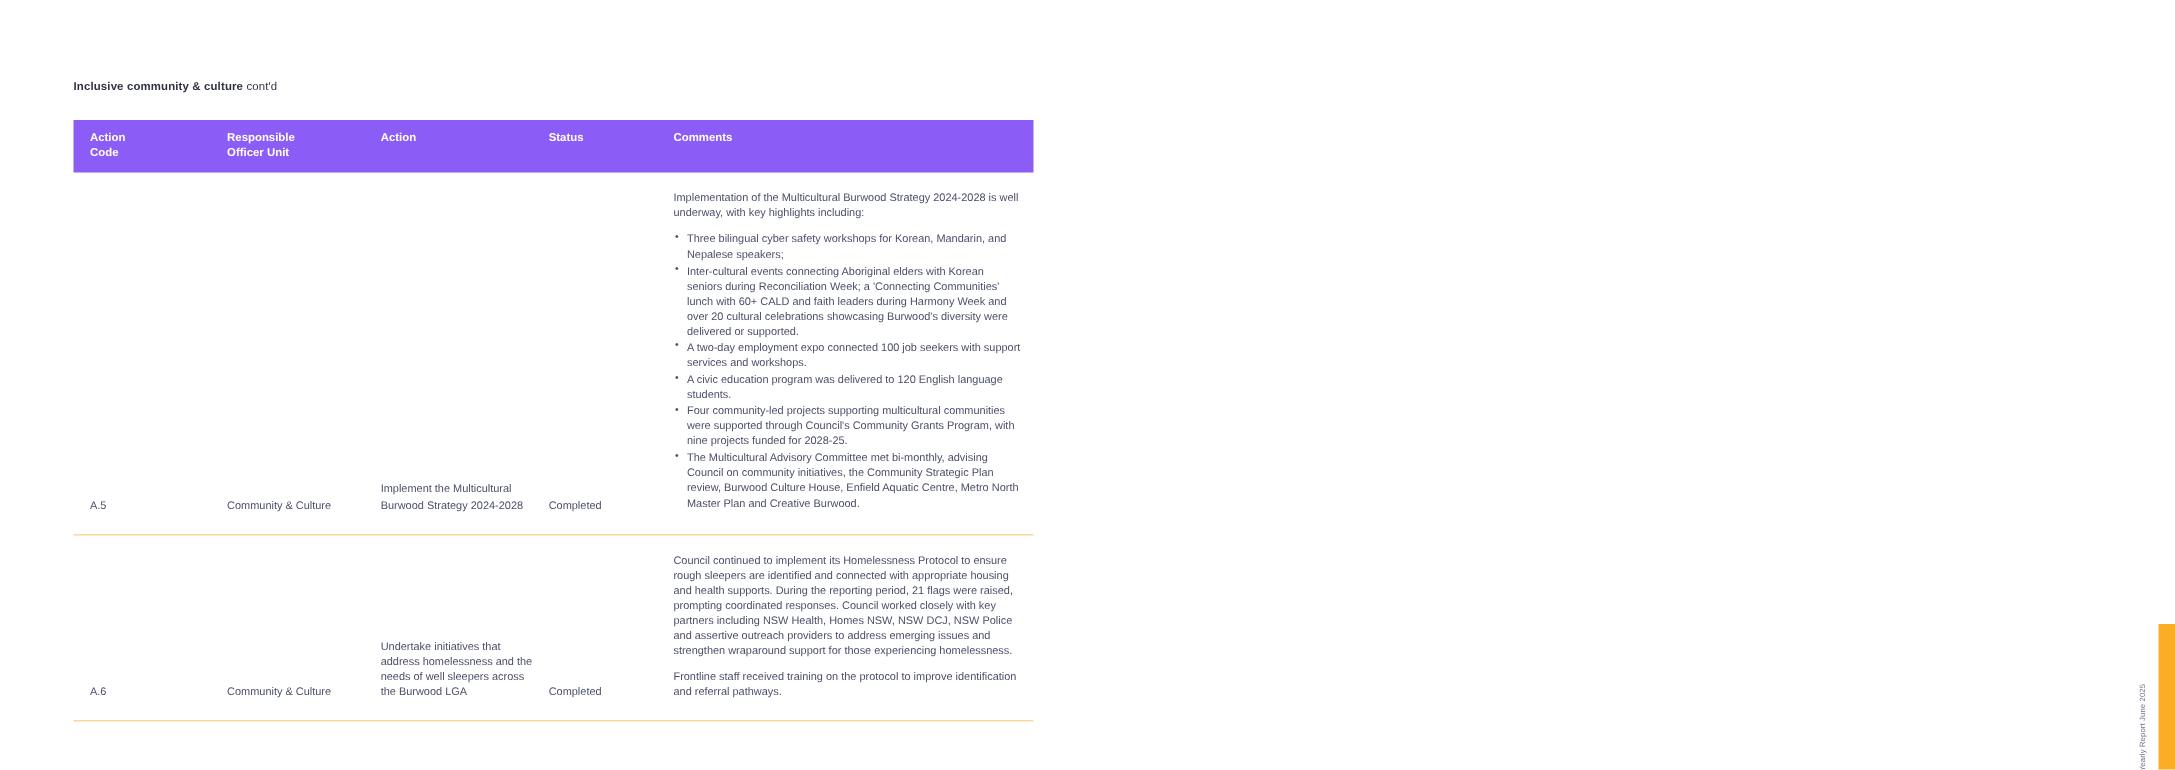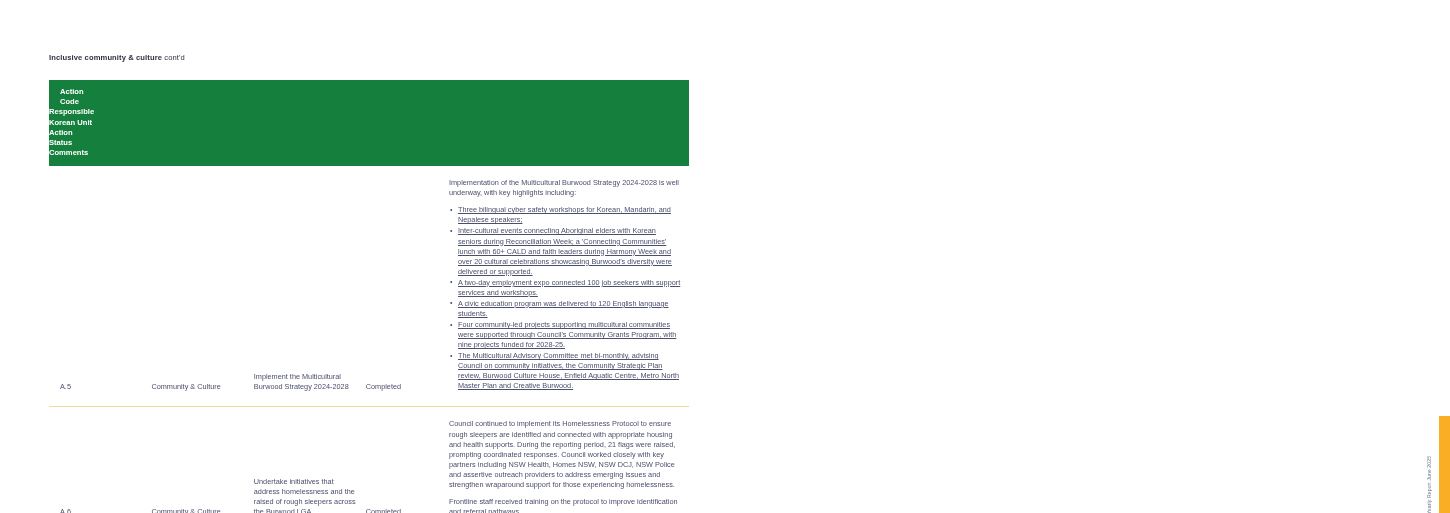--- a/index.html
+++ b/index.html
@@ -46,28 +46,27 @@
 
   
   .table {
     position: absolute;
     font-size: 7.3px;
     line-height: 1.38;
   }
   .table-left  { left: 49px;  top: 49px; width: 640px; }
 
   .thead {
-    background: #15803d;
+    background: #8b5cf6;
     color: #ffffff;
     display: flex;
     padding: 7px 0 8px 0;
     font-weight: bold;
     font-size: 7.6px;
     line-height: 1.34;
-    flex-direction: column;
   }
   .thead .th { padding-right: 6px; }
 
   .col-code    { width: 16.0%; padding-left: 11px; }
   .col-unit    { width: 16.0%; }
   .col-action  { width: 17.5%; }
   .col-status  { width: 13.0%; }
   .col-comment { width: 37.5%; }
 
   .trow {
@@ -84,21 +83,21 @@
     height: 1px;
     background: #F6D89A;
     margin-top: 14px;
     width: 100%;
   }
 
   
   .c-para { margin-bottom: 7px; }
   .c-para:last-child { margin-bottom: 0; }
 
-  ul.c-list { list-style: none; margin: 0 0 0 0; padding: 0; text-decoration: underline; }
+  ul.c-list { list-style: none; margin: 0 0 0 0; padding: 0; }
   ul.c-list li {
     position: relative;
     padding-left: 9px;
     margin-bottom: 1px;
   }
   ul.c-list li::before {
     content: "\2022";
     position: absolute;
     left: 1px;
     top: -0.5px;
@@ -163,21 +162,21 @@
 
     <div class="table table-left">
 
       <div class="thead">
         <div class="th col-code">
           <div>Action</div>
           <div>Code</div>
         </div>
         <div class="th col-unit">
           <div>Responsible</div>
-          <div>Korean Unit</div>
+          <div>Officer Unit</div>
         </div>
         <div class="th col-action">Action</div>
         <div class="th col-status">Status</div>
         <div class="th col-comment">Comments</div>
       </div>
 
       <div class="trow">
         <div class="td col-code cell-text">A.5</div>
         <div class="td col-unit cell-text">Community &amp; Culture</div>
         <div class="td col-action cell-text">Implement the Multicultural Burwood Strategy 2024-2028</div>
@@ -193,21 +192,21 @@
             <li>The Multicultural Advisory Committee met bi-monthly, advising Council on community initiatives, the Community Strategic Plan review, Burwood Culture House, Enfield Aquatic Centre, Metro North Master Plan and Creative Burwood.</li>
           </ul>
         </div>
       </div>
 
       <div class="divider"></div>
 
       <div class="trow">
         <div class="td col-code cell-text">A.6</div>
         <div class="td col-unit cell-text">Community &amp; Culture</div>
-        <div class="td col-action cell-text">Undertake initiatives that address homelessness and the raised of rough sleepers across the Burwood LGA</div>
+        <div class="td col-action cell-text">Undertake initiatives that address homelessness and the needs of well sleepers across the Burwood LGA</div>
         <div class="td col-status cell-text">Completed</div>
         <div class="td col-comment cell-text">
           <div class="c-para">Council continued to implement its Homelessness Protocol to ensure rough sleepers are identified and connected with appropriate housing and health supports. During the reporting period, 21 flags were raised, prompting coordinated responses. Council worked closely with key partners including NSW Health, Homes NSW, NSW DCJ, NSW Police and assertive outreach providers to address emerging issues and strengthen wraparound support for those experiencing homelessness.</div>
           <div class="c-para">Frontline staff received training on the protocol to improve identification and referral pathways.</div>
         </div>
       </div>
 
       <div class="divider"></div>
     </div>
 

